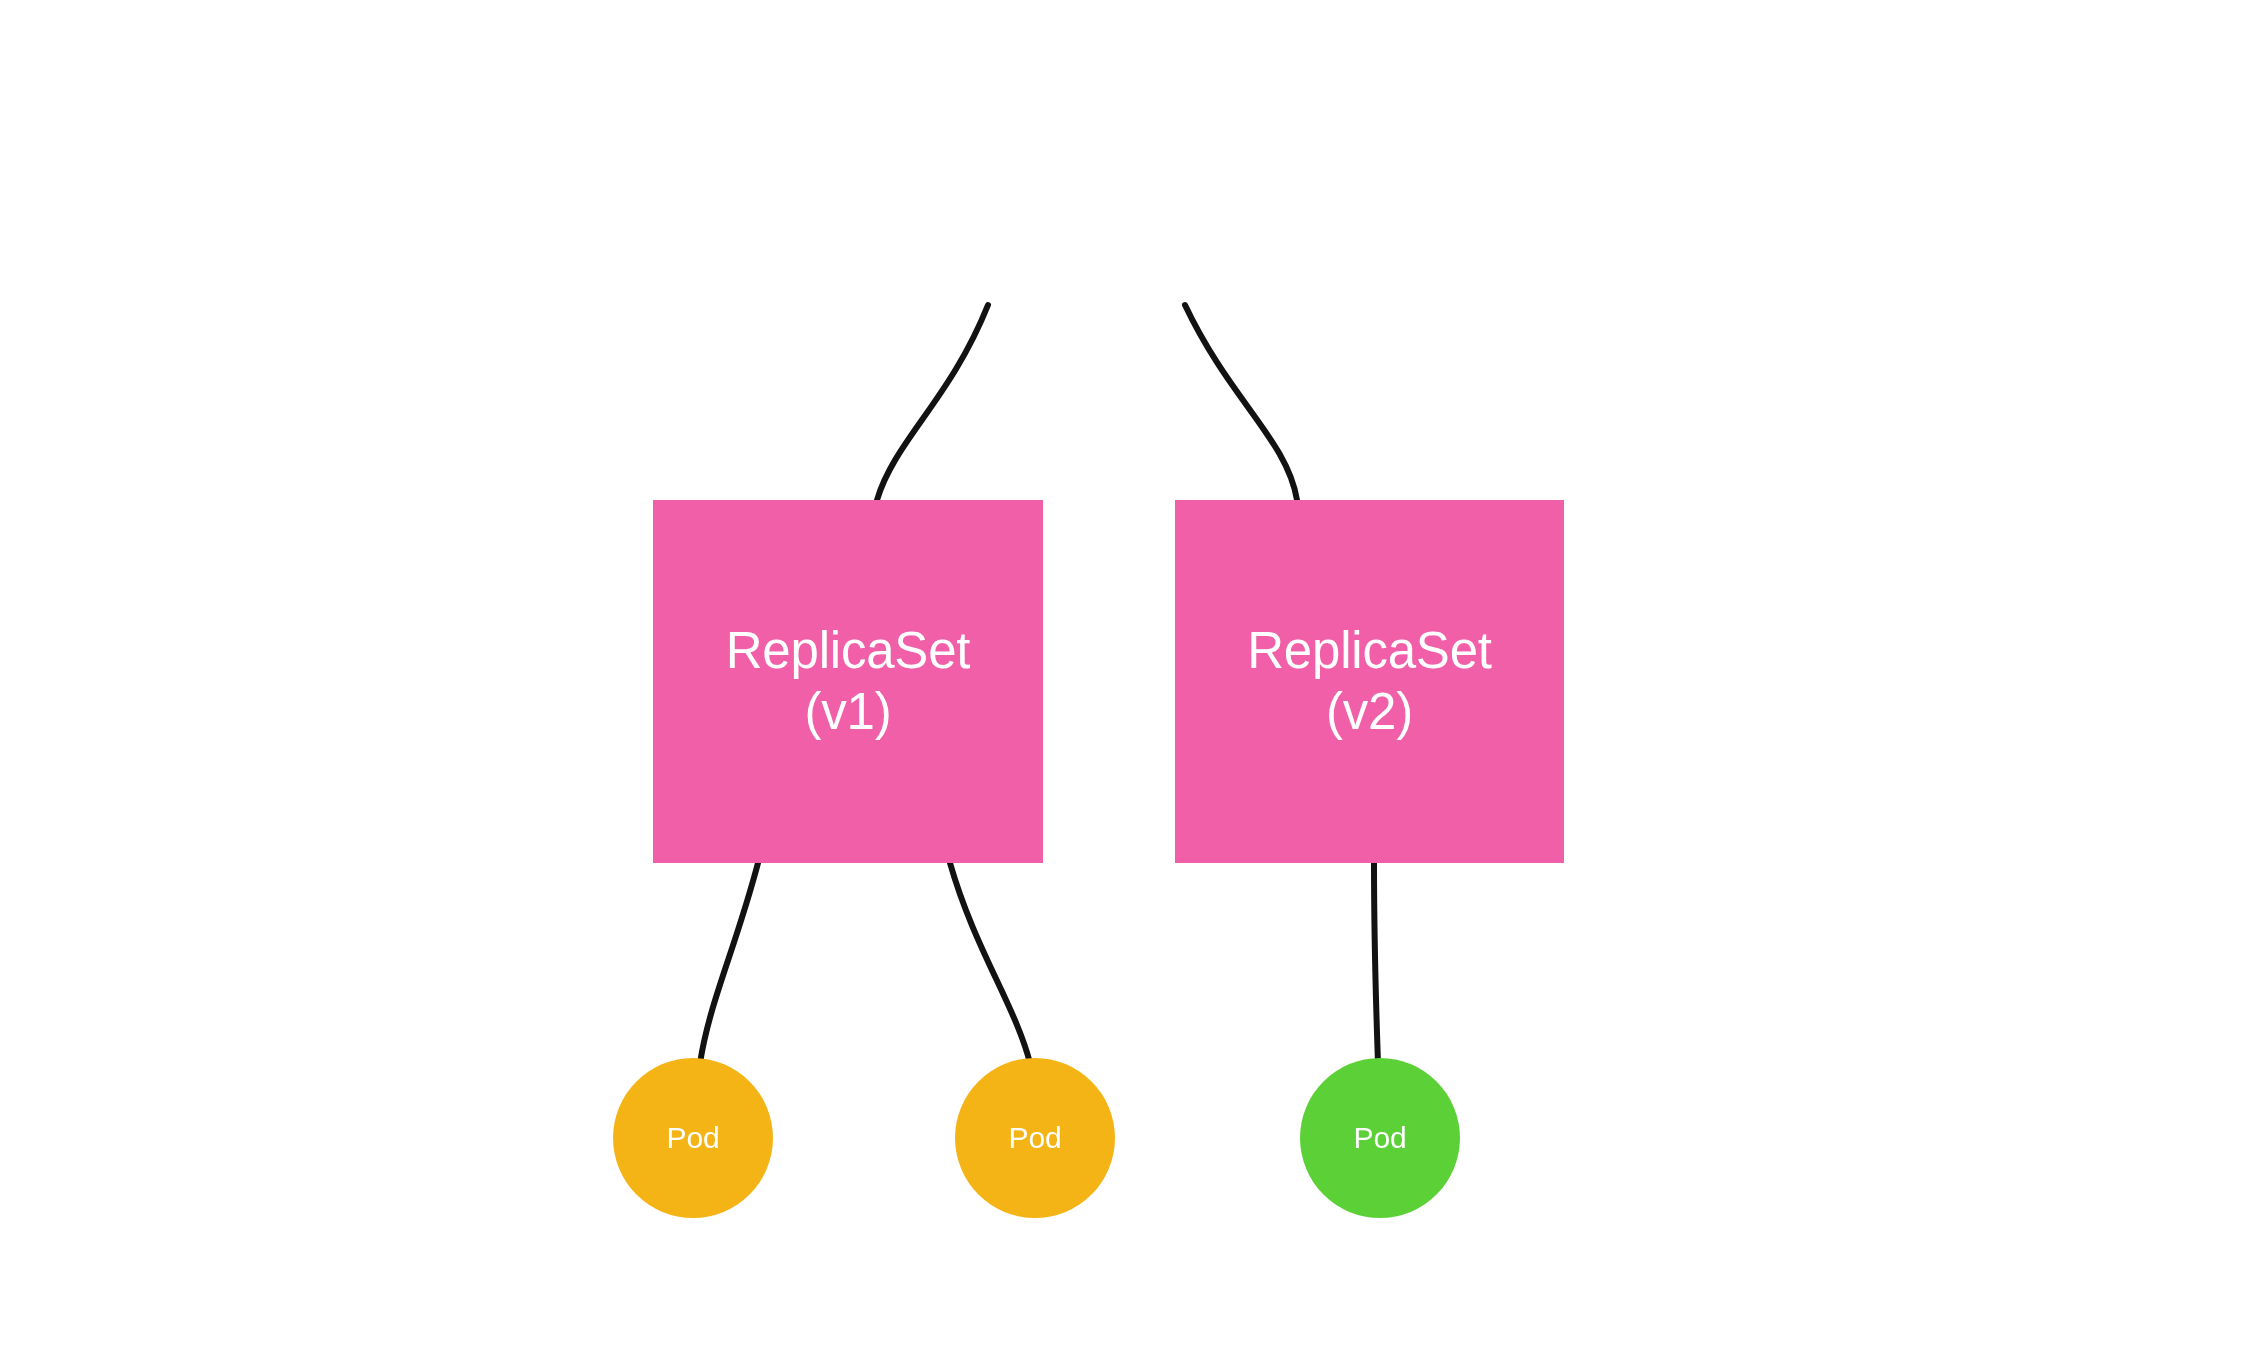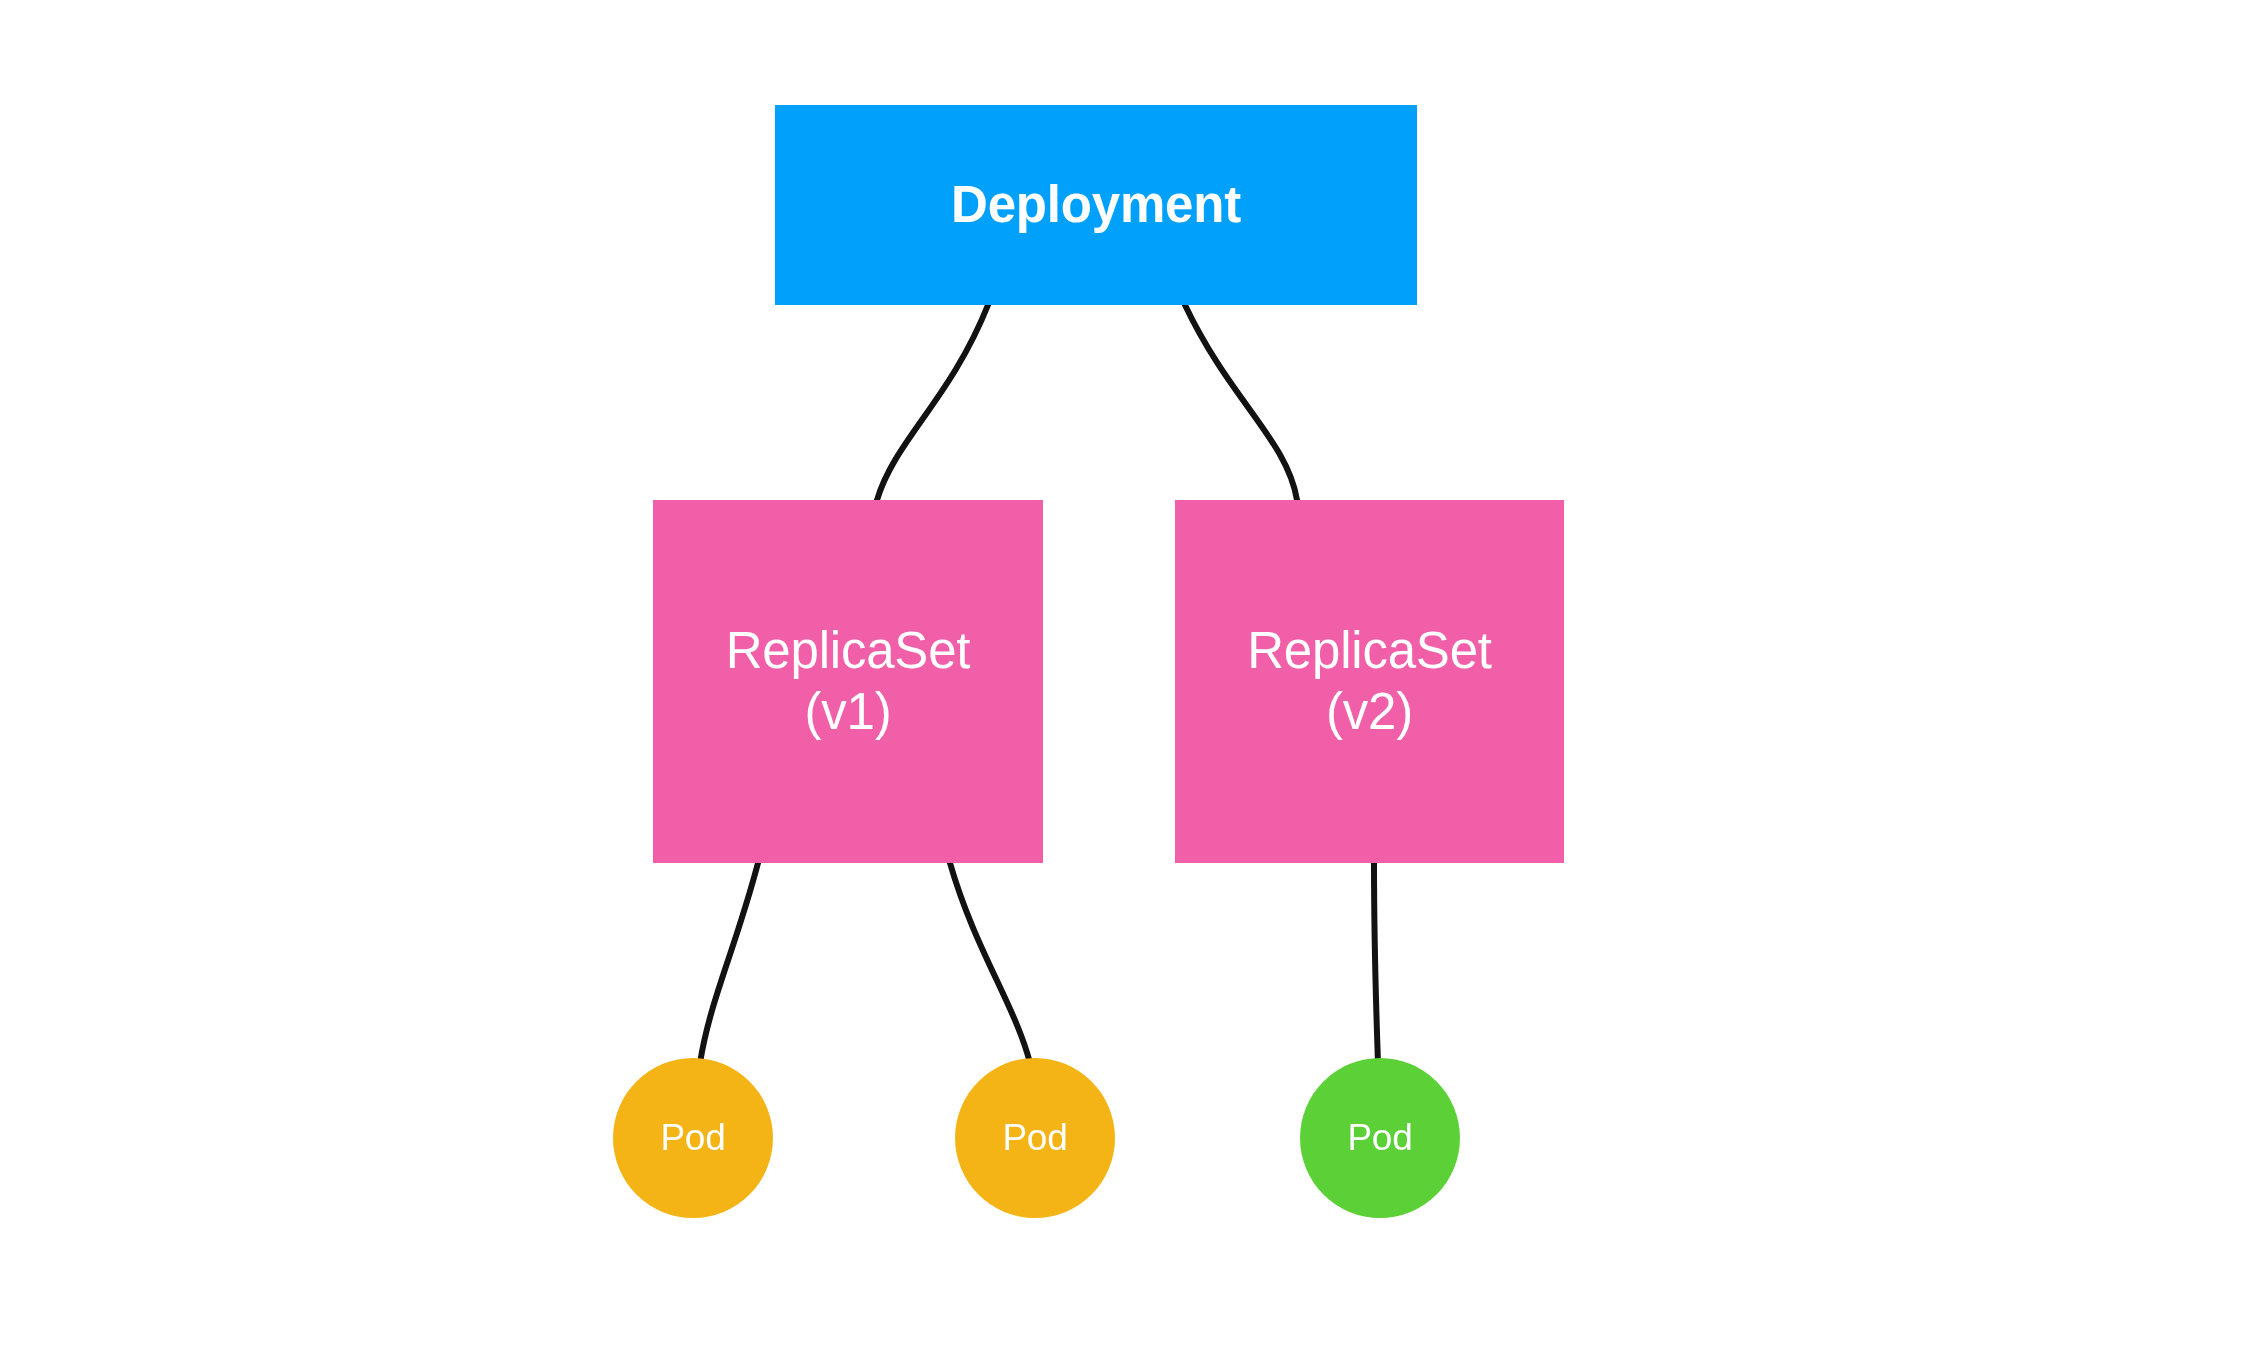--- a/index.html
+++ b/index.html
@@ -70,21 +70,21 @@
     height: 363px;
     background: #f05fa8;
     font-size: 51px;
     font-weight: 400;
   }
   
   .node-pod {
     width: 160px;
     height: 160px;
     border-radius: 50%;
-    font-size: 37px;
+    font-size: 30px;
     font-weight: 400;
   }
   #node-pod-1 { left: 613px;  top: 1058px; background: #f5b415; }
   #node-pod-2 { left: 955px;  top: 1058px; background: #f5b415; }
   #node-pod-3 { left: 1300px; top: 1058px; background: #5cd137; }
 </style>
 </head>
 <body>
 
 <div id="canvas">
@@ -92,23 +92,20 @@
   <svg id="edge-layer" viewBox="0 0 2248 1346" width="2248" height="1346" xmlns="http://www.w3.org/2000/svg">
     <g fill="none" stroke="#121212" stroke-width="6" stroke-linecap="round">
       <path d="M 988 305 C 950 400 895 440 877 500"></path>
       <path d="M 1185 305 C 1230 400 1287 440 1297 500"></path>
       <path d="M 758 863 C 735 950 710 1000 700 1063"></path>
       <path d="M 950 863 C 975 950 1015 1005 1030 1063"></path>
       <path d="M 1374 863 C 1374 950 1376 1005 1378 1063"></path>
     </g>
   </svg>
 
-  <div class="node" id="node-deployment">
-    <span class="node-label">Deployment</span>
-  </div>
 
   <div class="node" id="node-replicaset-v1">
     <span class="node-label">ReplicaSet
 (v1)</span>
   </div>
 
   <div class="node" id="node-replicaset-v2">
     <span class="node-label">ReplicaSet
 (v2)</span>
   </div>

